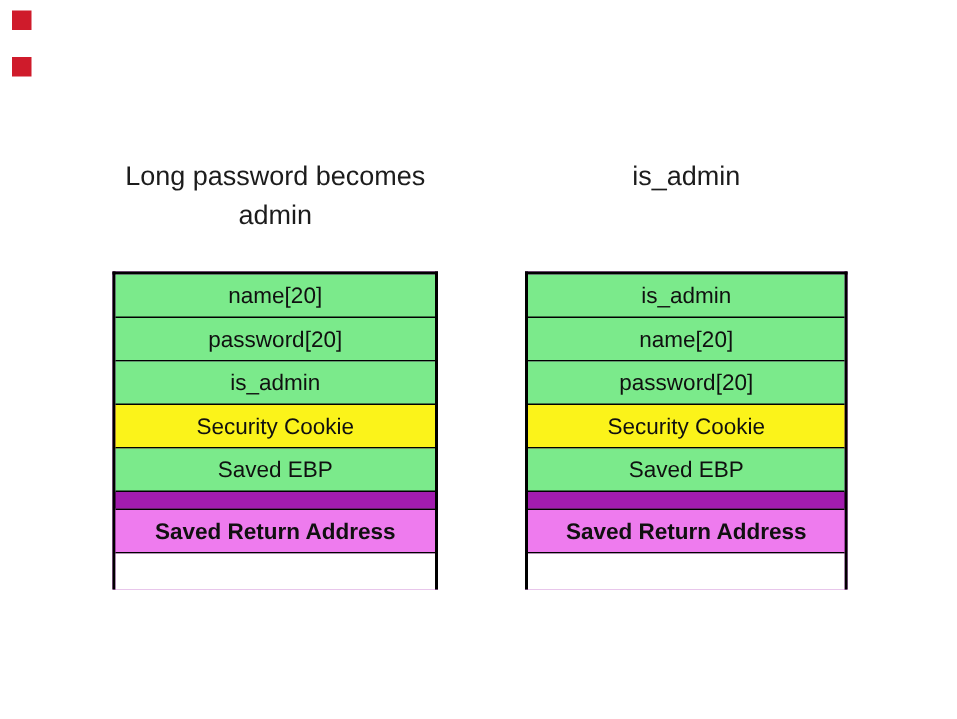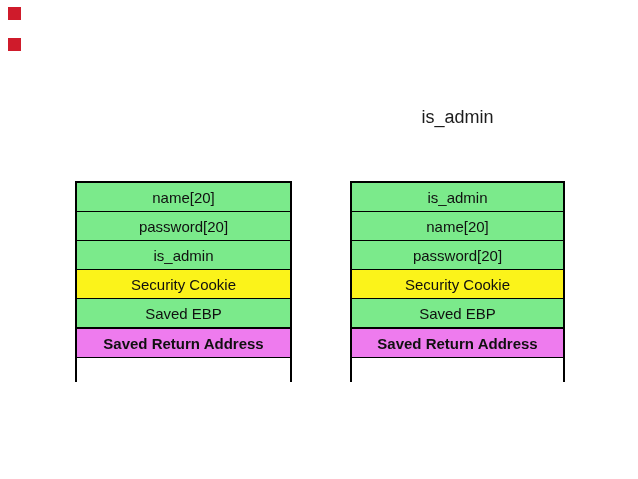--- a/index.html
+++ b/index.html
@@ -52,34 +52,36 @@
   .row {
     height: 28px;
     border-bottom: 1px solid #000;
     display: flex;
     align-items: center;
     justify-content: center;
     font-size: 15px;
     color: #101010;
   }
   .row.bold { font-weight: bold; }
-  .row.thick-top { border-top: 1px solid #000; }
+  .row.thick-top { border-top: 1px solid #000; margin-top: 11px; }
   .row-open {
     height: 24px;
     background: #ffffff;
   }
 </style>
 </head>
 <body>
 
 <div class="marker marker-top"></div>
 <div class="marker marker-bottom"></div>
 
 <section class="diagram diagram-left">
   <div class="diagram-title">
+    <span class="line">Long password becomes</span>
+    <span class="line">admin</span>
   </div>
   <div class="stack">
     <div class="rows">
         <div class="row" style="background: rgb(123, 234, 139);">name[20]</div>
         <div class="row" style="background: rgb(123, 234, 139);">password[20]</div>
         <div class="row" style="background: rgb(123, 234, 139);">is_admin</div>
         <div class="row" style="background: rgb(251, 243, 26);">Security Cookie</div>
         <div class="row" style="background: rgb(123, 234, 139);">Saved EBP</div>
         <div class="row bold thick-top" style="background: rgb(238, 123, 238);">Saved Return Address</div>
       </div>

